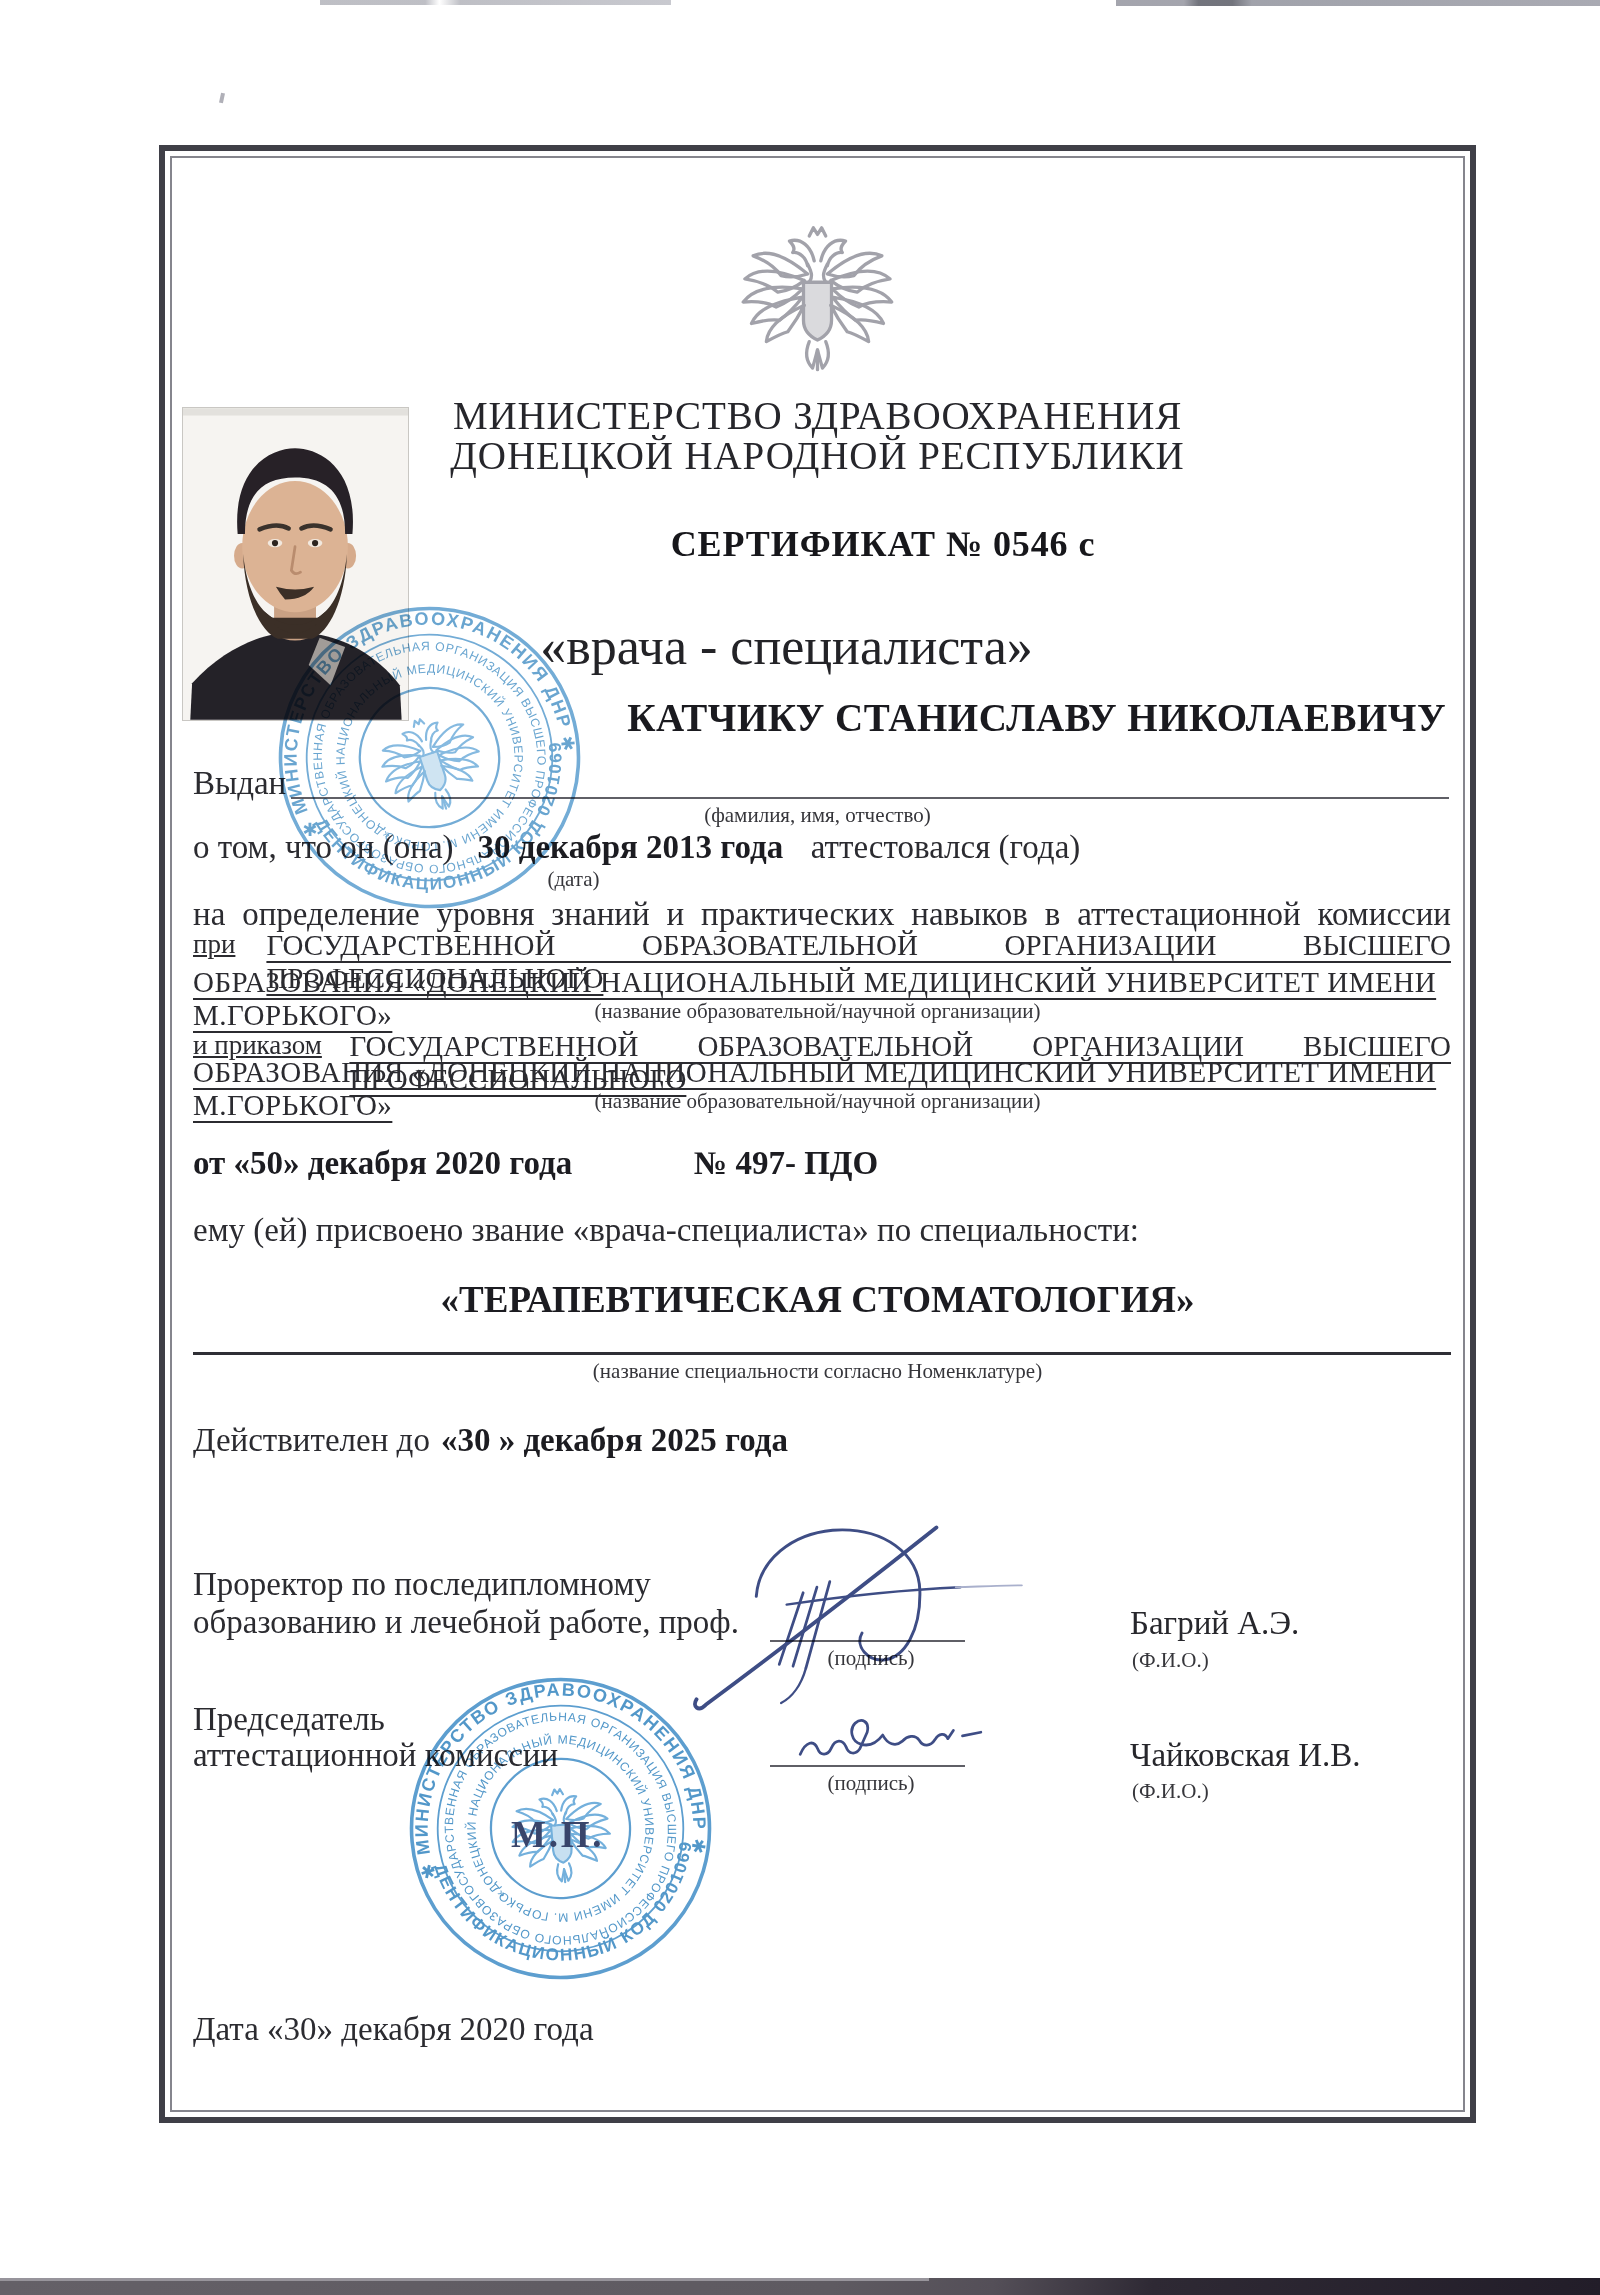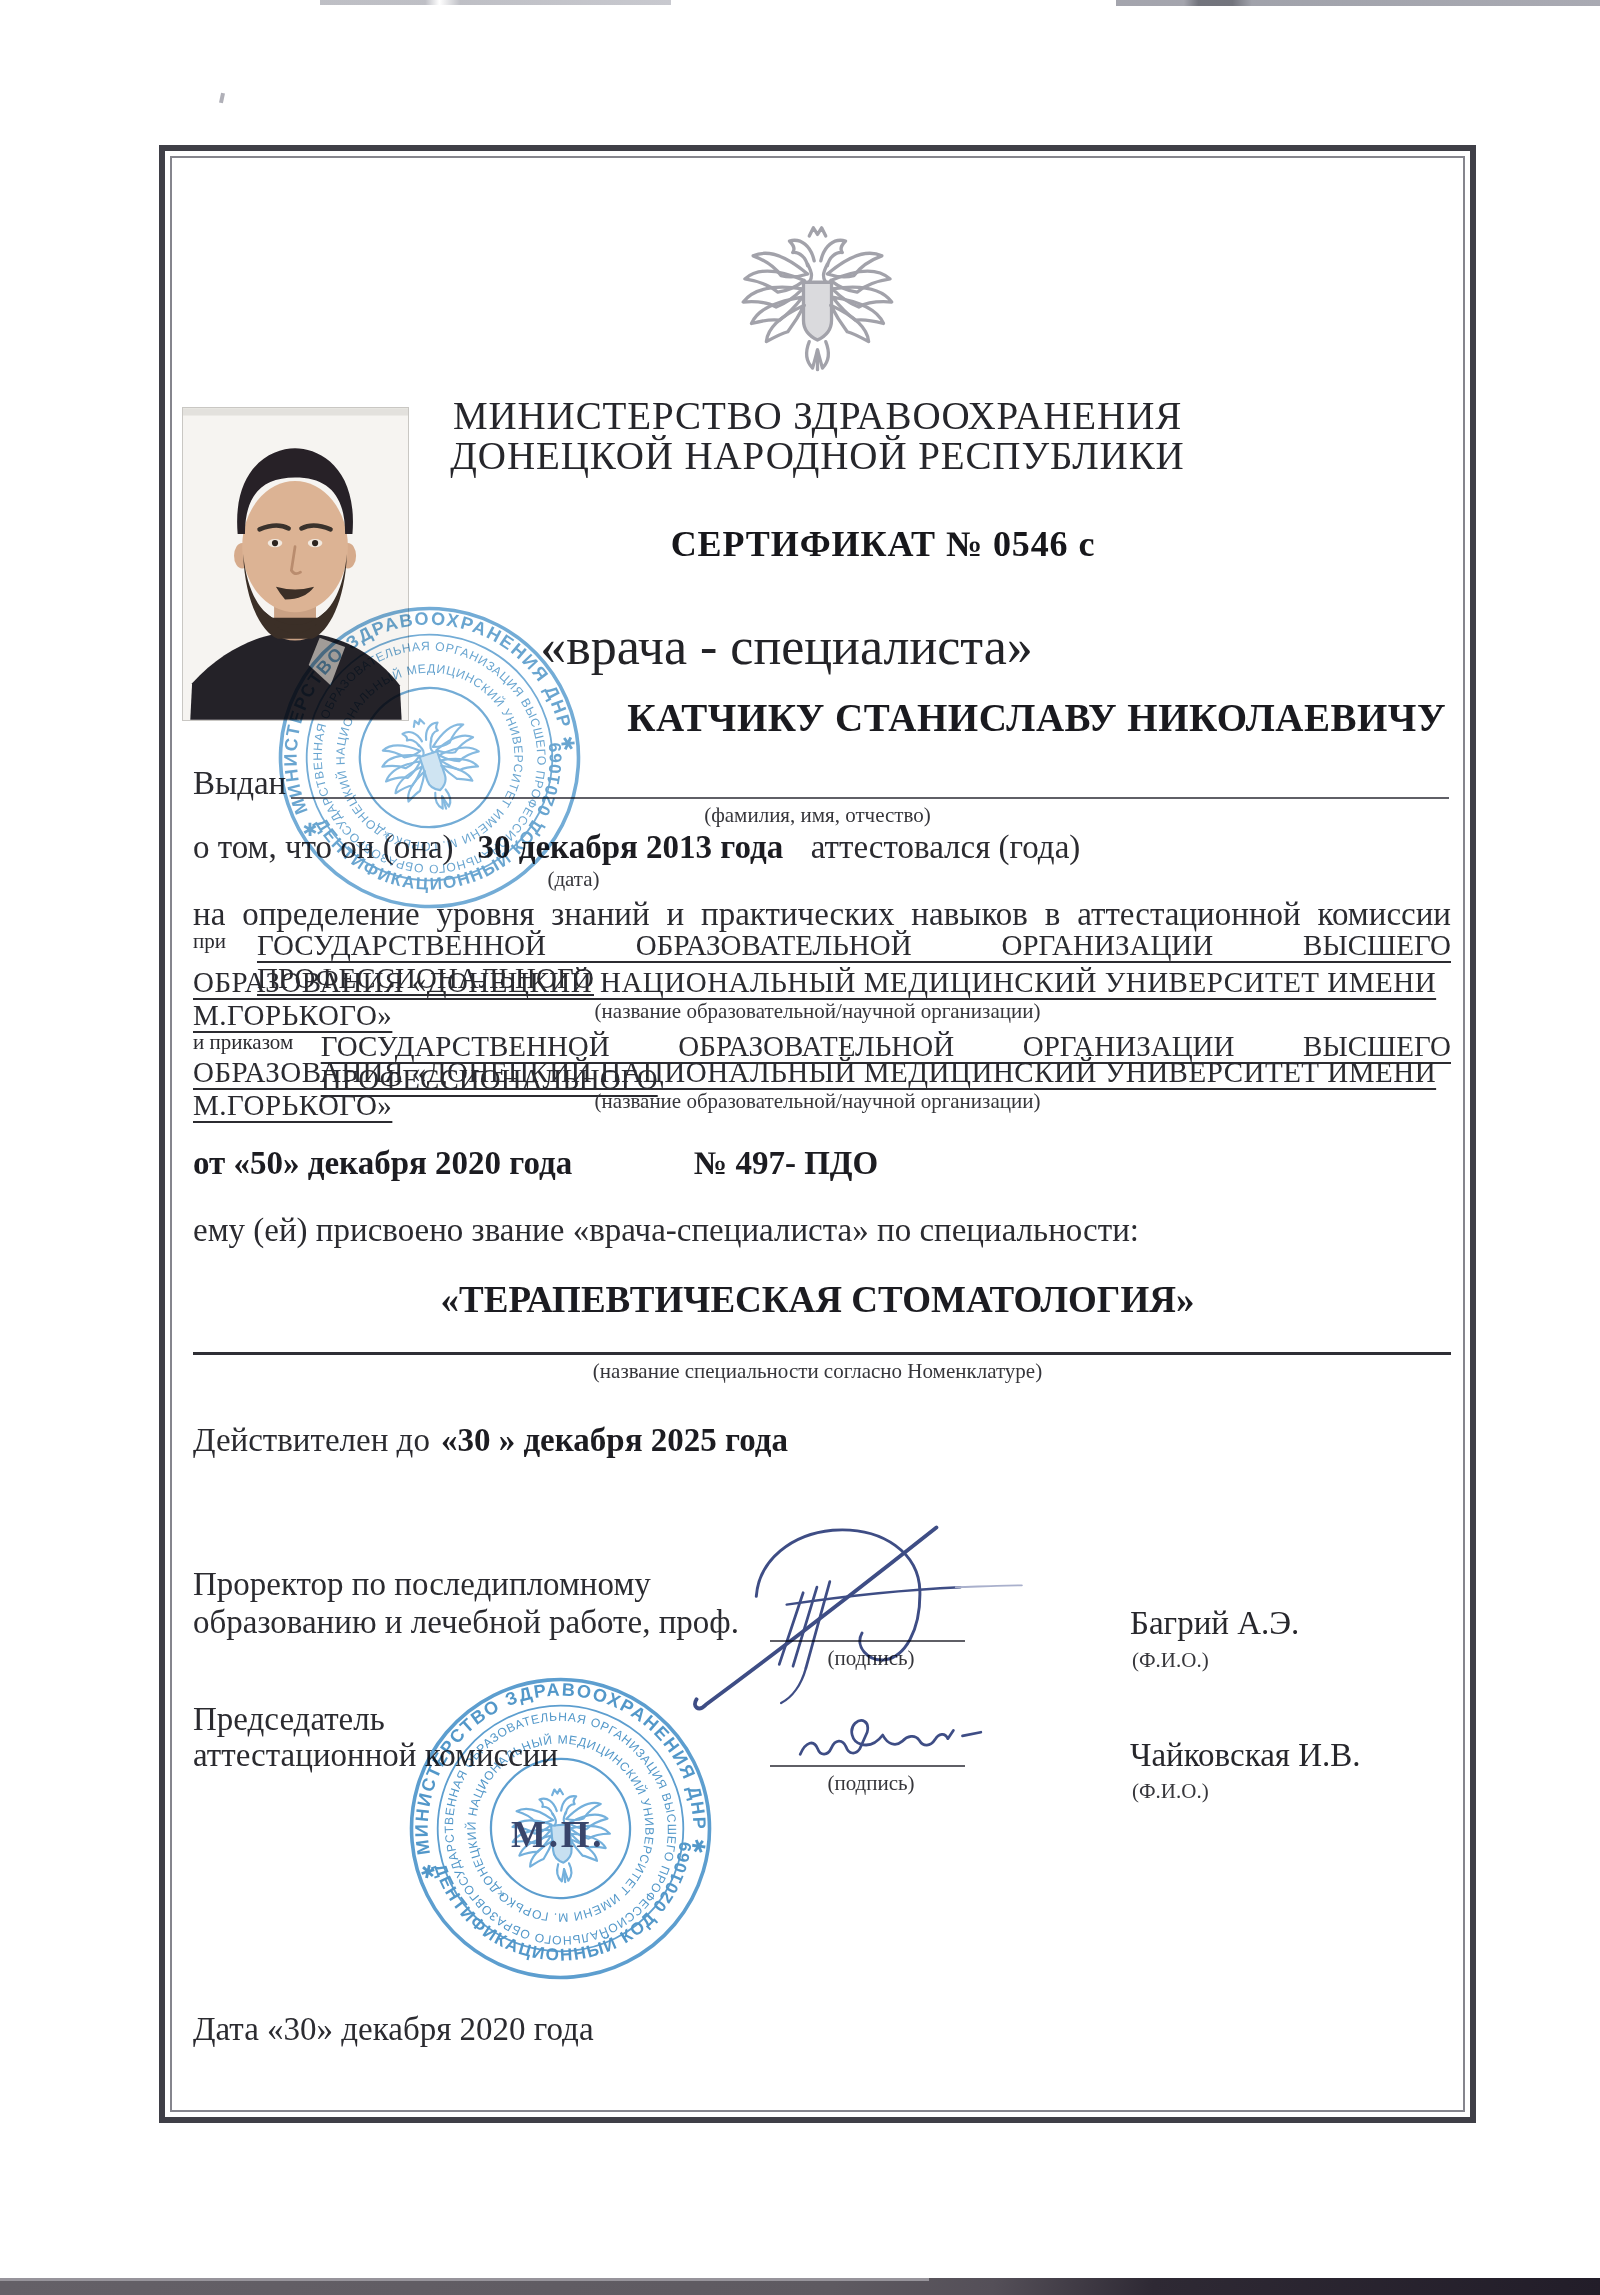--- a/index.html
+++ b/index.html
@@ -21,21 +21,21 @@
   .cert-sub{position:absolute;left:159px;width:1255px;text-align:center;
             font-size:52px;color:#232327;}
   .holder-name{position:absolute;left:165px;width:1281px;text-align:right;
                font-size:39px;font-weight:700;letter-spacing:0.5px;color:#1a1a1f;}
   
   .line{position:absolute;font-size:33px;color:#2b2b30;}
   .caption{position:absolute;font-size:21px;color:#36363b;text-align:center;}
   .rule{position:absolute;background:#5f5f66;height:1.8px;}
   .just{text-align:justify;text-align-last:justify;}
   .flexline{position:absolute;display:flex;font-size:29px;color:#2b2b30;}
-  .flexline .lbl{white-space:nowrap;font-size:21px;}
+  .flexline .lbl{white-space:nowrap;font-size:27px;text-decoration:underline;}
   .u{ text-decoration:underline;text-decoration-thickness:1.8px;text-underline-offset:6.4px;}
   .ujust{flex:1;text-align:justify;text-align-last:justify;
          text-decoration:underline;text-decoration-thickness:1.8px;text-underline-offset:6.4px;}
   .b{font-weight:700;color:#1c1c21;}
   
   .ink{mix-blend-mode:multiply;}
   .stamp{position:absolute;width:307px;height:307px;mix-blend-mode:multiply;}
   .stamp svg{width:100%;height:100%;}
   .stamp text{font-family:"Liberation Sans","DejaVu Sans",sans-serif;fill:#3f8cc3;}
   .mp{position:absolute;font-size:37px;font-weight:700;letter-spacing:2.8px;color:#39456b;}

